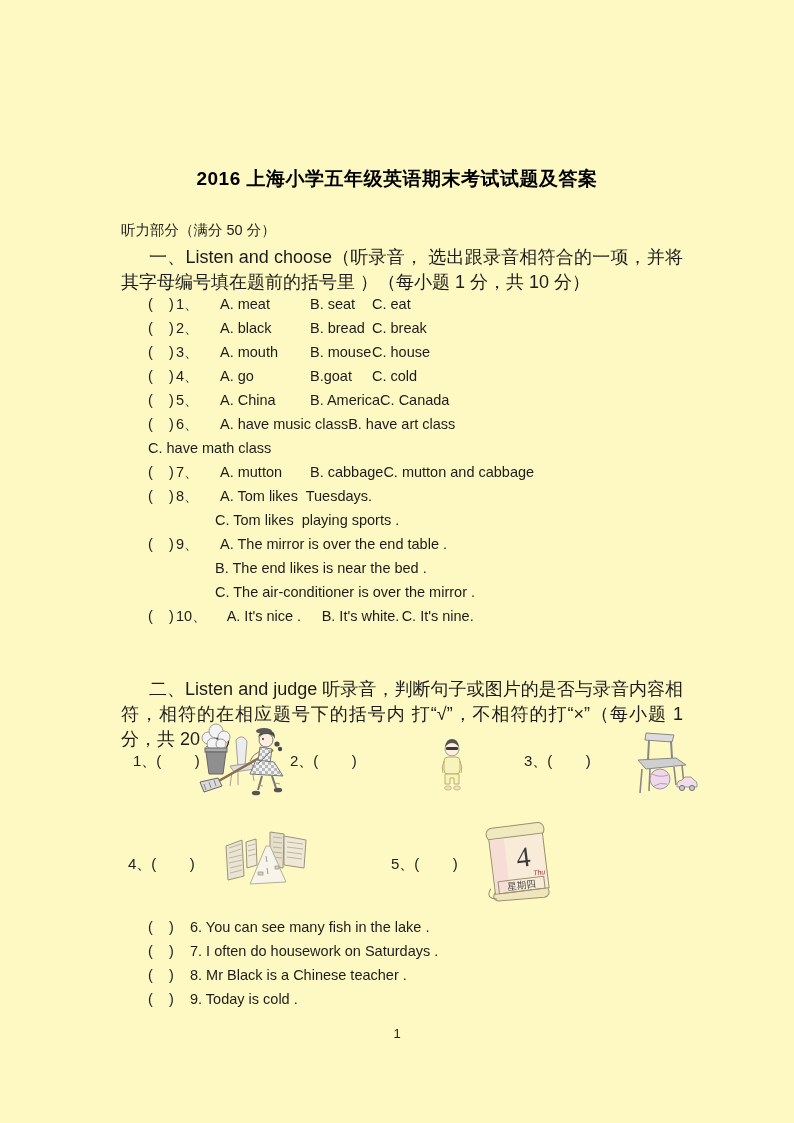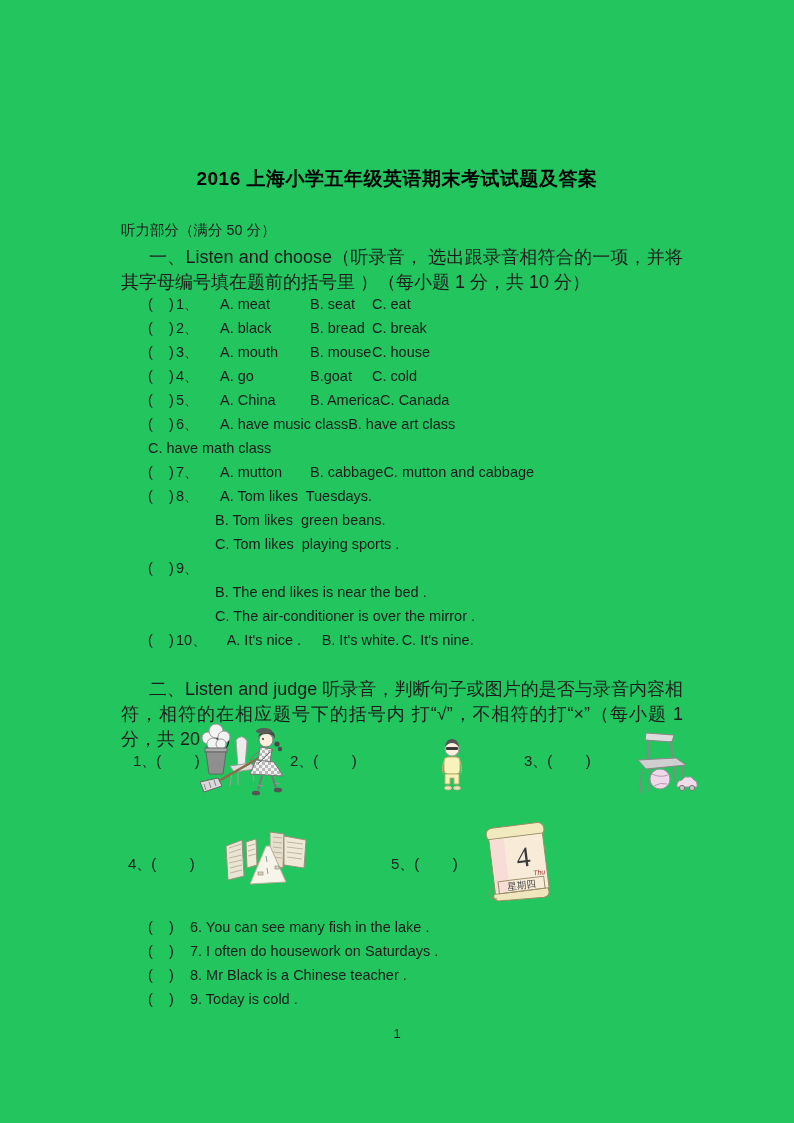--- a/index.html
+++ b/index.html
@@ -1,20 +1,20 @@
 <!DOCTYPE html>
 <html><head>
 <meta charset="utf-8">
 <style>
   html,body{margin:0;padding:0;background:#888;}
   .page{
     position:relative;
     width:794px;height:1123px;
     margin:0 auto;
-    background:#22c55e;
+    background:#fef9c3;
     font-family:"Liberation Sans","DejaVu Sans",sans-serif;
     color:#1c1c1c;
     overflow:hidden;
   }
   .title{
     position:absolute;top:166px;left:0;width:100%;
     text-align:center;font-size:19px;font-weight:bold;color:#000;
     letter-spacing:.5px;margin:0;
   }
   .listening-header{
@@ -81,24 +81,23 @@
     <div class="qrow">
       <span class="qb">(    )</span><span class="qn">6、</span><span class="o1">A. have music class</span><span class="o2">B. have art class</span>
     </div>
     <div class="cont">C. have math class</div>
     <div class="qrow">
       <span class="qb">(    )</span><span class="qn">7、</span><span class="o1">A. mutton</span><span class="o2">B. cabbage</span><span class="o3">C. mutton and cabbage</span>
     </div>
     <div class="qrow">
       <span class="qb">(    )</span><span class="qn">8、</span><span class="o1">A. Tom likes  Tuesdays.</span>
     </div>
-    <div class="cont2">B. Tom likes  green beans.</div>
     <div class="cont2">C. Tom likes  playing sports .</div>
     <div class="qrow">
-      <span class="qb">(    )</span><span class="qn">9、</span>
+      <span class="qb">(    )</span><span class="qn">9、</span><span class="o1">A. The mirror is over the end table .</span>
     </div>
     <div class="cont2">B. The end likes is near the bed .</div>
     <div class="cont2">C. The air-conditioner is over the mirror .</div>
     <div class="qrow r10">
       <span class="qb">(    )</span><span class="qn">10、</span><span class="o1">A. It's nice .</span><span class="o2">B. It's white.</span><span class="o3">C. It's nine.</span>
     </div>
   </div>
 
   <p class="intro s2">二、Listen and judge 听录音，判断句子或图片的是否与录音内容相符，相符的在相应题号下的括号内 打“√”，不相符的打“×”（每小题 1 分，共 20 分）</p>
 

